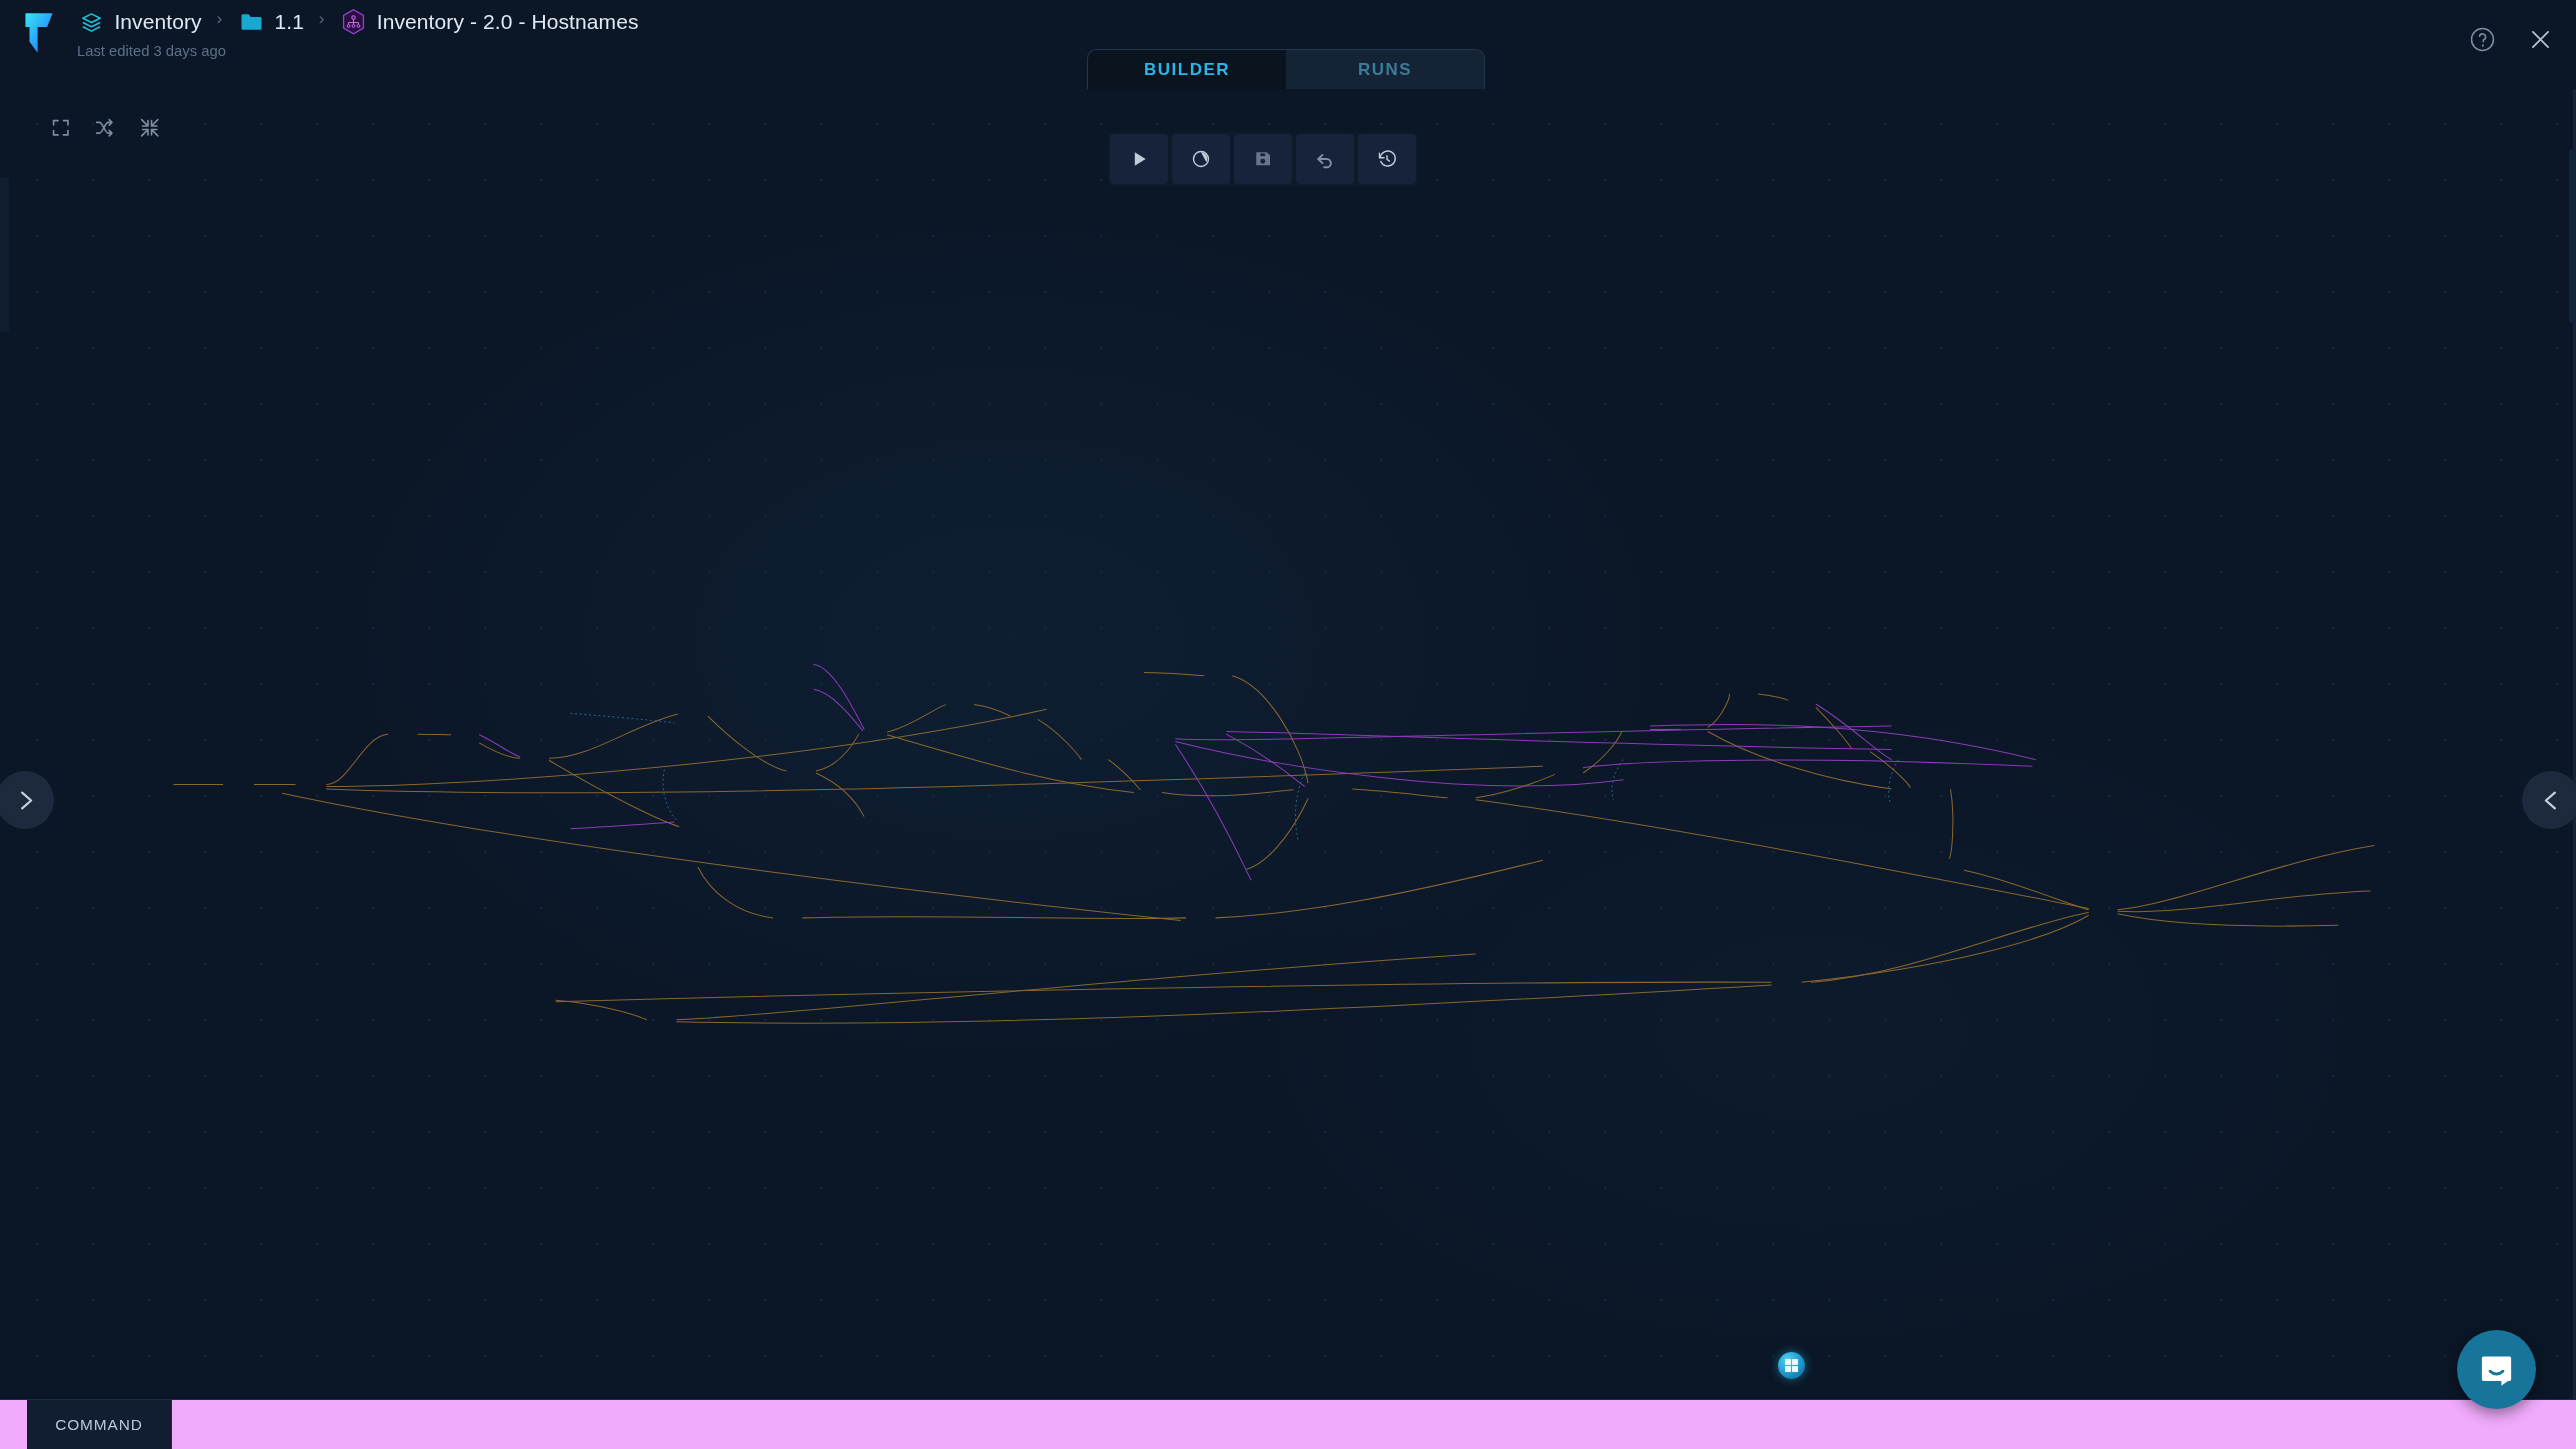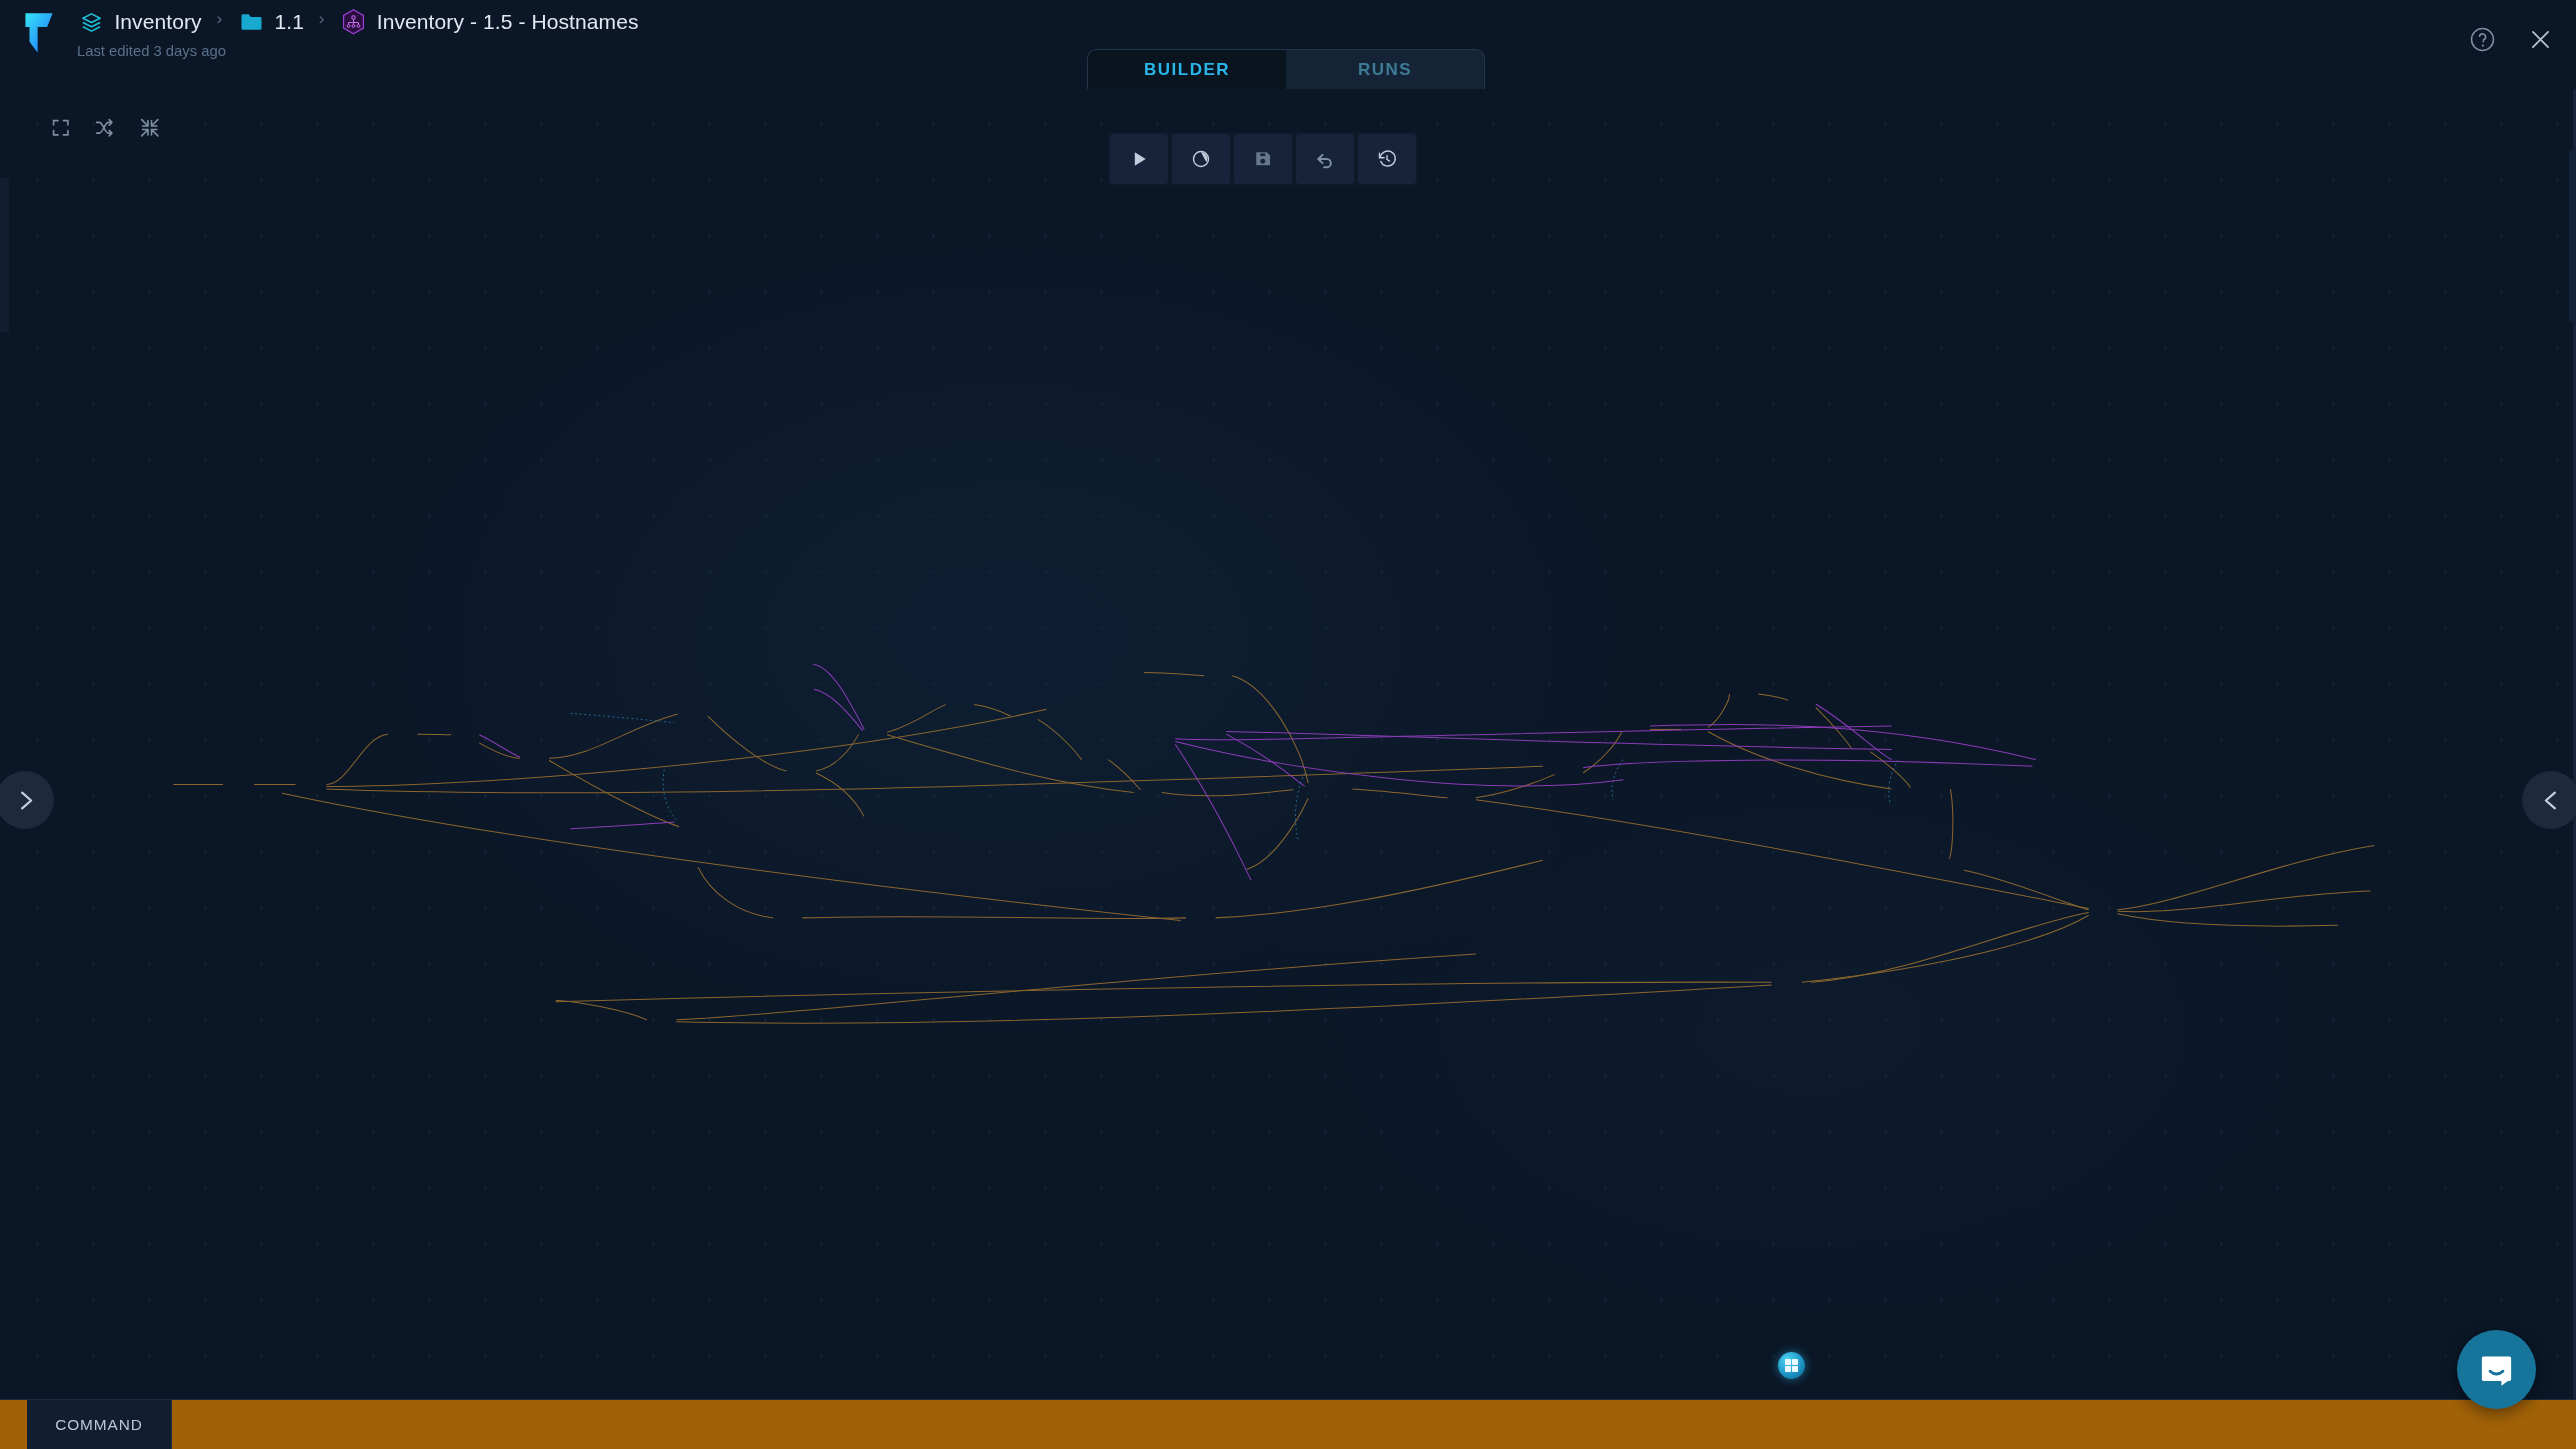--- a/index.html
+++ b/index.html
@@ -88,21 +88,21 @@
   }
   #left-arrow { left: -4px; top: 682px; }
   #right-arrow { right: -4px; top: 682px; }
   #left-rail { position:absolute; left: 0; top: 89px; width: 9.4px; height: 154px; background: #111e30; }
   #right-rail { position:absolute; right: 0; top: 0; width: 3.4px; height: 1360px; background: #16243a; }
   #right-rail-top { position:absolute; right: 0; top: 60px; width: 7.4px; height: 174px; background: #14223a; border-radius: 4px; }
 
   
   #bottombar {
     position: absolute; bottom: 0; left: 0; width: 2576px; height: 50px;
-    background: #a16207; border-top: 0.7px solid #1b2b40; z-index: 35;
+    background: #f0abfc; border-top: 0.7px solid #1b2b40; z-index: 35;
   }
   #cmd-tab {
     position: absolute; left: 27px; top: 0; height: 50px; width: 144px;
     background: #111d30; display: flex; align-items: center; justify-content: center;
     cursor: pointer;
   }
   #cmd-tab span { font-size: 15.4px; letter-spacing: 0.9px; color: #b9c8da; }
   #bb-divider { position:absolute; left: 171px; top: 0; width: 0.7px; height: 50px; background: #1b2b40; }
 
   
@@ -190,21 +190,21 @@
             <span class="crumb-ico">
               <svg viewBox="0 0 32 36" width="23" height="25.5">
                 <path d="M16 1 L30 9 L30 27 L16 35 L2 27 L2 9 Z" fill="#2a0e40" stroke="#9b3fd4" stroke-width="1.8"></path>
                 <circle cx="16" cy="12" r="2.4" fill="none" stroke="#c86ef0" stroke-width="1.5"></circle>
                 <path d="M16 14.5 V19 M9 19 H23 M9 19 V22 M16 19 V22 M23 19 V22" stroke="#c86ef0" stroke-width="1.5" fill="none"></path>
                 <circle cx="9" cy="24" r="2" fill="none" stroke="#c86ef0" stroke-width="1.4"></circle>
                 <circle cx="16" cy="24" r="2" fill="none" stroke="#c86ef0" stroke-width="1.4"></circle>
                 <circle cx="23" cy="24" r="2" fill="none" stroke="#c86ef0" stroke-width="1.4"></circle>
               </svg>
             </span>
-            <span class="crumb-txt">Inventory - 1.5 - Hostnames</span>
+            <span class="crumb-txt">Inventory - 2.0 - Hostnames</span>
           </div>
         </div>
         <div class="last-edited">Last edited 3 days ago</div>
       </div>
     </div>
 
     <div id="tabs">
       <div class="tab active">BUILDER</div>
       <div class="tab inactive">RUNS</div>
     </div>

